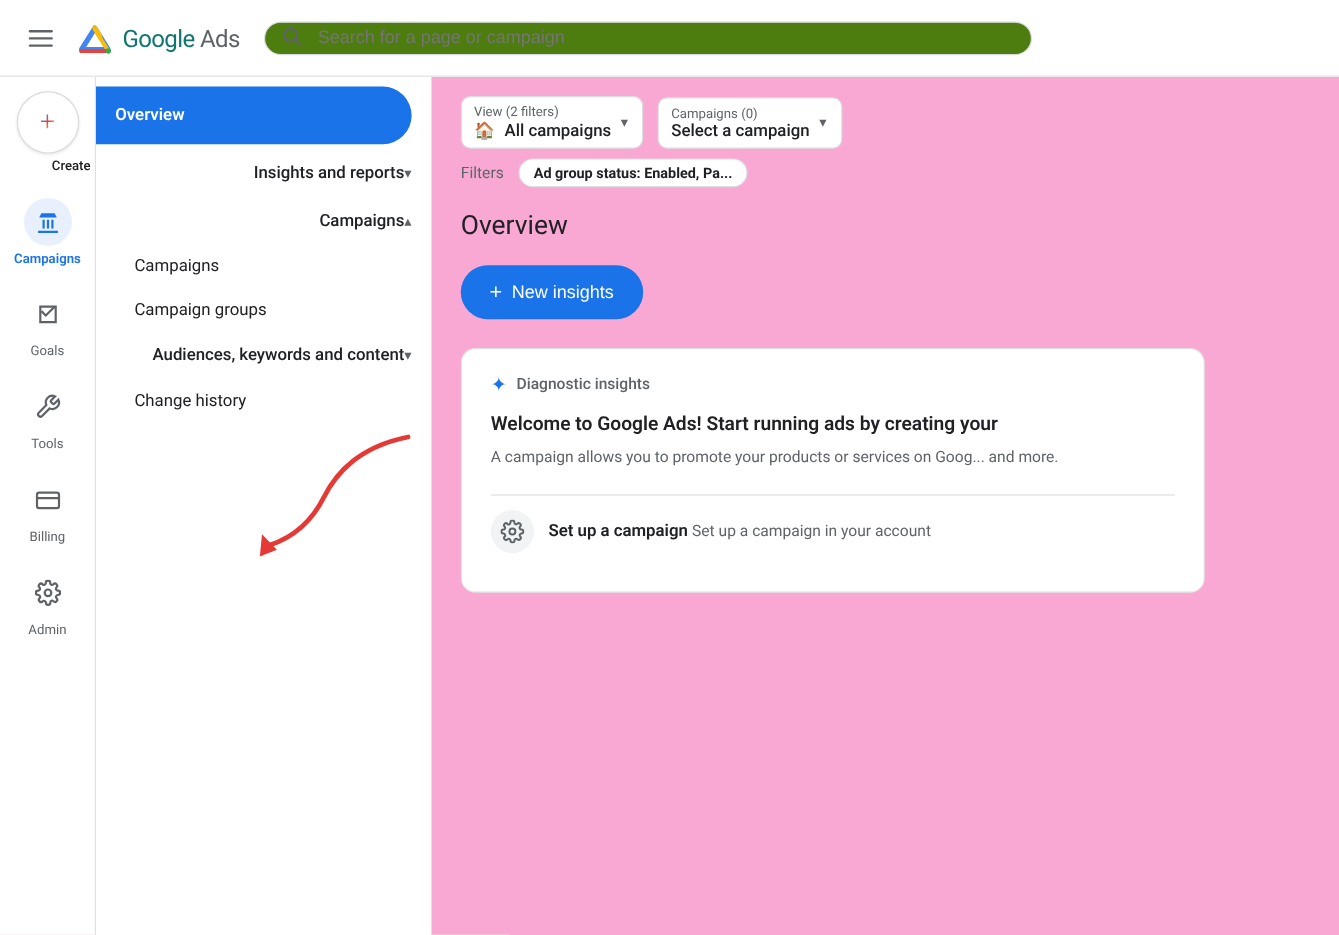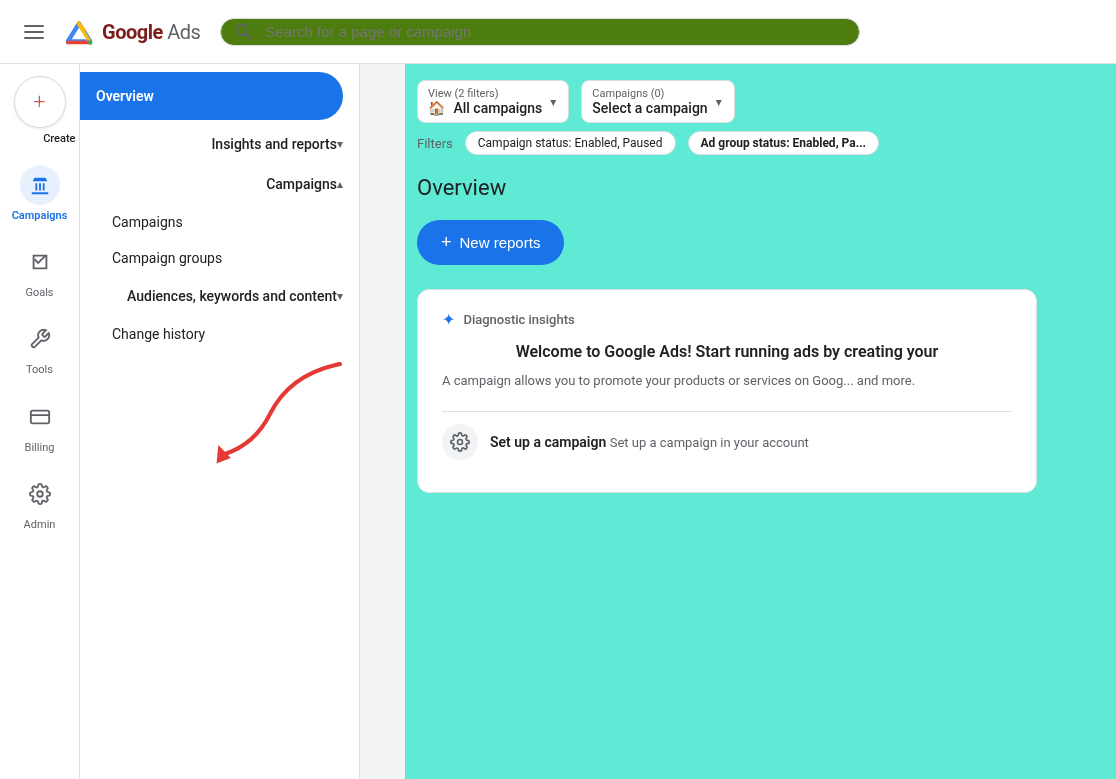--- a/index.html
+++ b/index.html
@@ -33,21 +33,21 @@
     }
     .hamburger-icon span {
       display: block; width: 20px; height: 2px; background: #5f6368; border-radius: 1px;
     }
     .logo-area {
       display: flex; align-items: center; gap: 8px; text-decoration: none;
     }
     .logo-text {
       font-size: 20px; color: #5f6368; font-weight: 400; letter-spacing: -0.5px;
     }
-    .logo-text strong { color: #7f1d1d; font-weight: 700; }
+    .logo-text strong { color: #0f766e; font-weight: 400; }
     .search-bar {
       flex: 1;
       max-width: 640px;
       position: relative;
       margin-left: 8px;
     }
     .search-bar input {
       width: 100%;
       height: 28px;
       border: 1.5px solid #dadce0;
@@ -179,23 +179,22 @@
       padding: 10px 16px 10px 24px;
       cursor: pointer;
       border-radius: 8px;
       font-size: 14px; color: #202124;
     }
 
     
     .content-area {
       flex: 1;
       overflow-y: auto;
-      padding: 16px 12px;
-      background: #5eead4;
-      margin-left: 45px;
+      padding: 16px 24px;
+      background: #f9a8d4;
     }
 
     
     .filter-bar {
       display: flex;
       align-items: center;
       gap: 12px;
       margin-bottom: 16px;
       flex-wrap: wrap;
     }
@@ -264,21 +263,20 @@
     .diagnostic-icon {
       font-size: 16px; color: #1a73e8;
     }
     .diagnostic-title {
       font-size: 13px; color: #5f6368; font-weight: 500;
     }
     .diagnostic-main-text {
       font-size: 16px; font-weight: 600; color: #202124;
       margin-bottom: 8px;
       line-height: 1.4;
-      text-align: center;
     }
     .diagnostic-sub-text {
       font-size: 13px; color: #5f6368; line-height: 1.5;
       margin-bottom: 20px;
     }
 
     .setup-row {
       display: flex; align-items: center; gap: 12px;
       padding: 12px 0;
       border-top: 1px solid #e0e0e0;
@@ -474,35 +472,32 @@
           <span class="small-label">Campaigns (0)</span>
           <span class="main-val">Select a campaign</span>
         </div>
         <span class="dropdown-chevron">▾</span>
       </div>
     </div>
 
     
     <div class="filter-bar" style="margin-top:-8px;margin-bottom:20px;">
       <span class="filters-label">Filters</span>
-      <div class="filter-chip">
-        <span>Campaign status: Enabled, Paused</span>
-      </div>
       <div class="filter-chip filter-chip-truncated">
         <span>Ad group status: Enabled, Pa...</span>
       </div>
     </div>
 
     
     <h1 class="page-title">Overview</h1>
 
     
     <button class="new-campaign-btn">
       <span class="new-campaign-plus">+</span>
-      <span>New reports</span>
+      <span>New insights</span>
     </button>
 
     
     <div class="diagnostic-card">
       <div class="diagnostic-header">
         <span class="diagnostic-icon">✦</span>
         <span class="diagnostic-title">Diagnostic insights</span>
       </div>
       <div class="diagnostic-main-text">Welcome to Google Ads! Start running ads by creating your</div>
       <div class="diagnostic-sub-text">A campaign allows you to promote your products or services on Goog... and more.</div>

